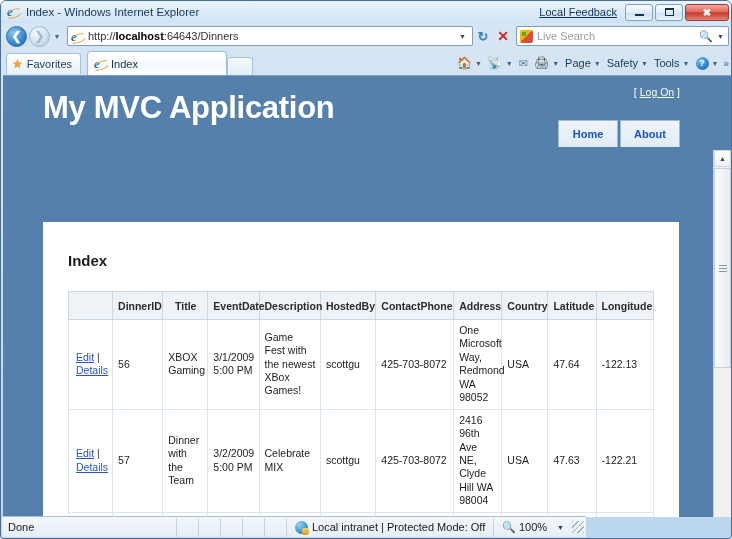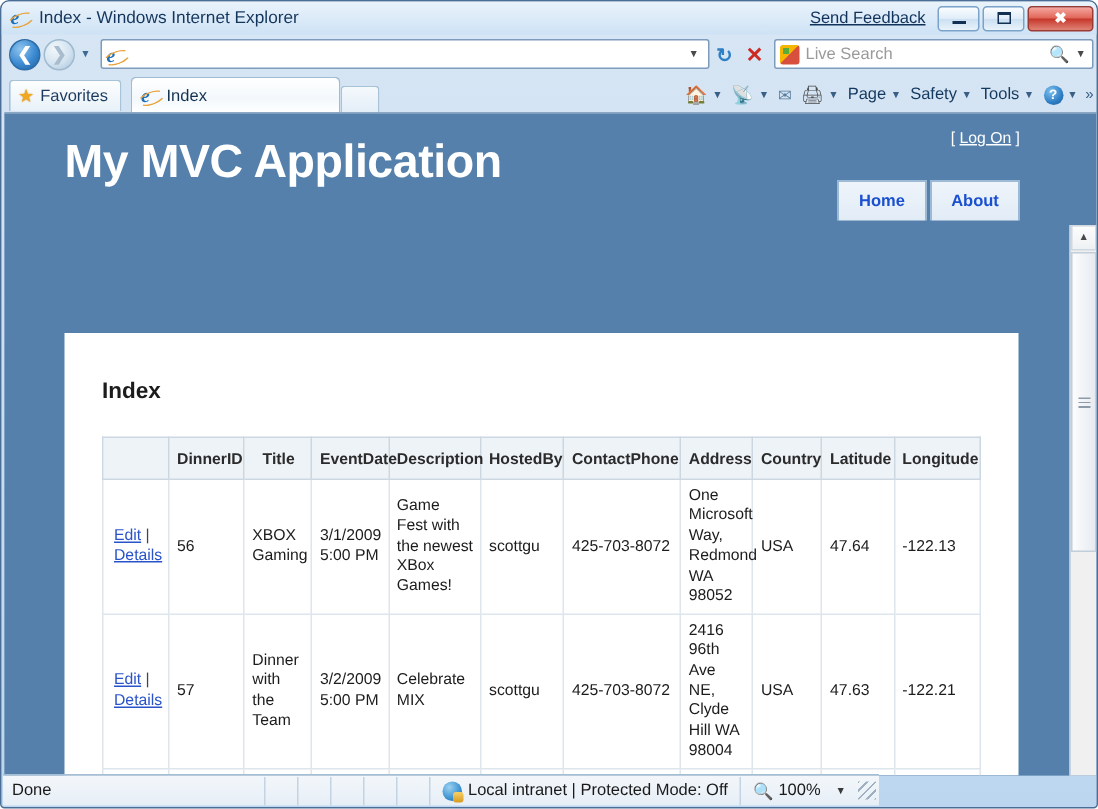--- a/index.html
+++ b/index.html
@@ -402,21 +402,21 @@
 </style>
 </head>
 <body>
 
 <div id="ie-window">
 
   <div id="titlebar">
     <span class="tb-icon"><span class="ie-e">e</span></span>
     <span class="tb-title">Index - Windows Internet Explorer</span>
     <div class="tb-right">
-      <span class="send-feedback">Send Feedback</span>
+      <span class="send-feedback">Local Feedback</span>
       <span class="win-btn">
           <span class="glyph-min"></span>
         </span>
       <span class="win-btn">
           <span class="glyph-max"></span>
         </span>
       <span class="win-btn close">
           <span>✖</span>
         </span>
     </div>
@@ -426,20 +426,21 @@
     <span class="nav-back">
         <span>❮</span>
       </span>
     <span class="nav-fwd">
         <span>❯</span>
       </span>
     <span class="nav-drop"><span>▼</span></span>
 
     <div id="addressbar">
       <span class="ab-icon"><span class="ie-e">e</span></span>
+      <span class="ab-url"><span>http://</span><b>localhost</b><span>:64643/Dinners</span></span>
       <span class="ab-caret">▼</span>
     </div>
     <span class="nav-icon-btn refresh">
         <span>↻</span>
       </span>
     <span class="nav-icon-btn stopx">
         <span>✕</span>
       </span>
 
     <div id="searchbox">

